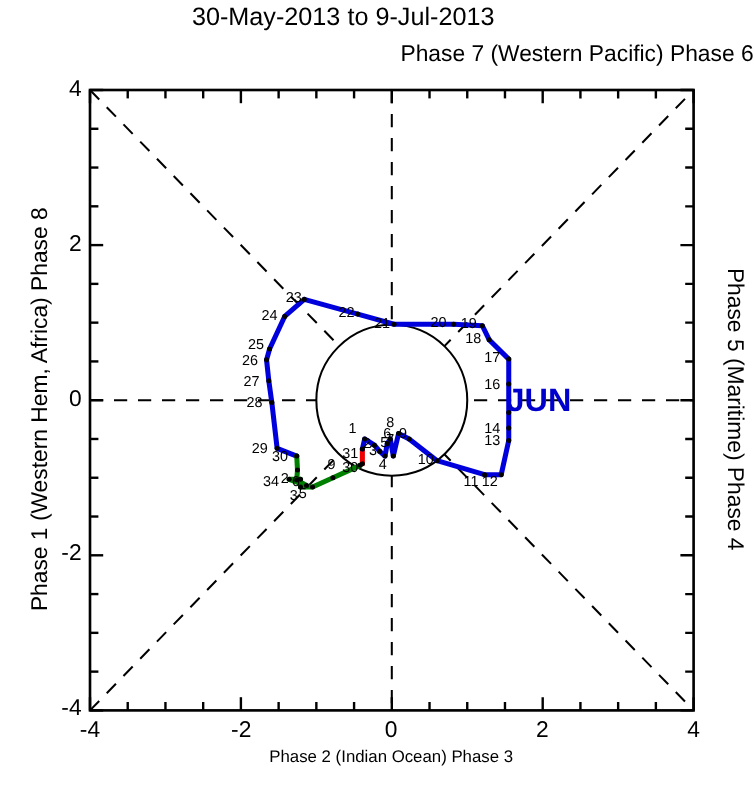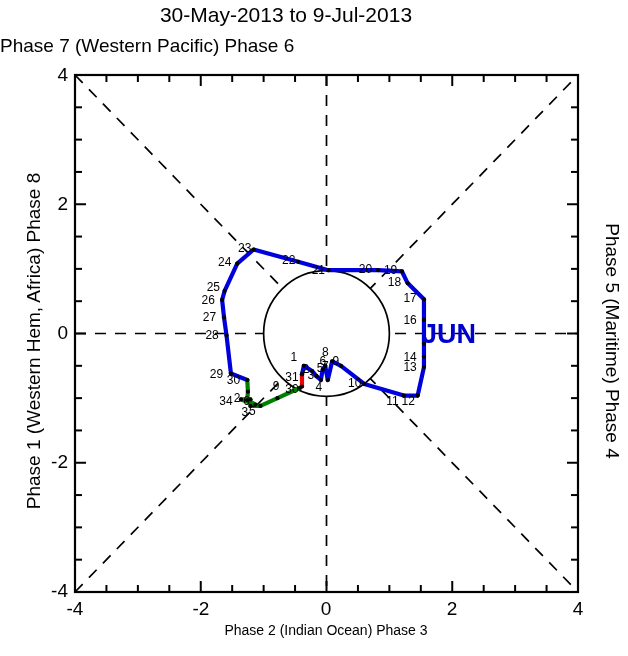--- a/index.html
+++ b/index.html
@@ -12,21 +12,21 @@
     position:relative;
   }
   #root{position:absolute;left:0;top:0;width:628px;height:656px;}
 
   .title-main{
     position:absolute;left:0;top:3px;width:572px;
     text-align:center;font-size:21px;color:#000;letter-spacing:0px;
   }
   .title-sub{
     position:absolute;left:0;top:35px;width:628px;
-    text-align:left;font-size:19px;color:#000;
+    text-align:right;font-size:19px;color:#000;
   }
 
   .xaxis-label{
     position:absolute;left:0;top:622px;width:628px;
     text-align:center;font-size:14px;color:#000;padding-left:12px;
   }
   .yaxis-label-left{
     position:absolute;
     left:-226px;top:330px;
     width:520px;text-align:center;font-size:19px;color:#000;

